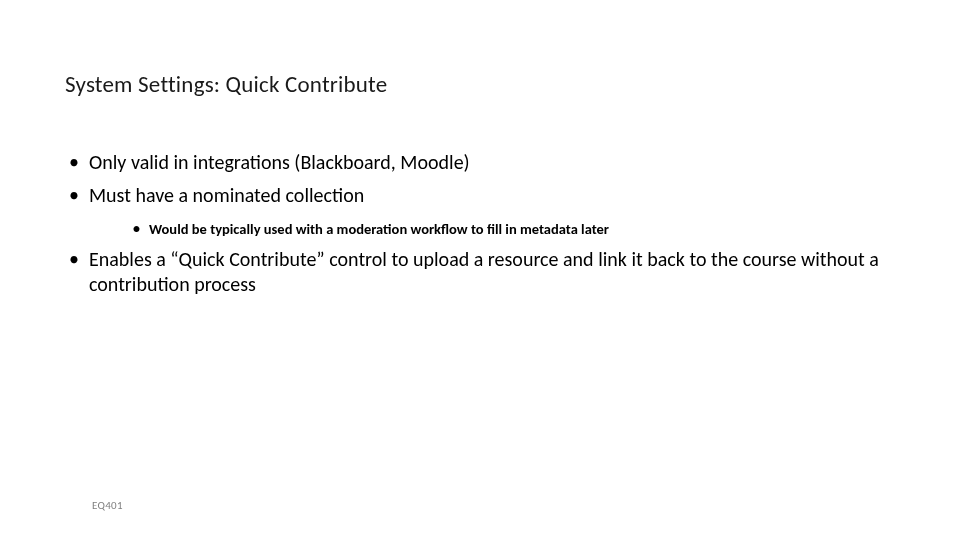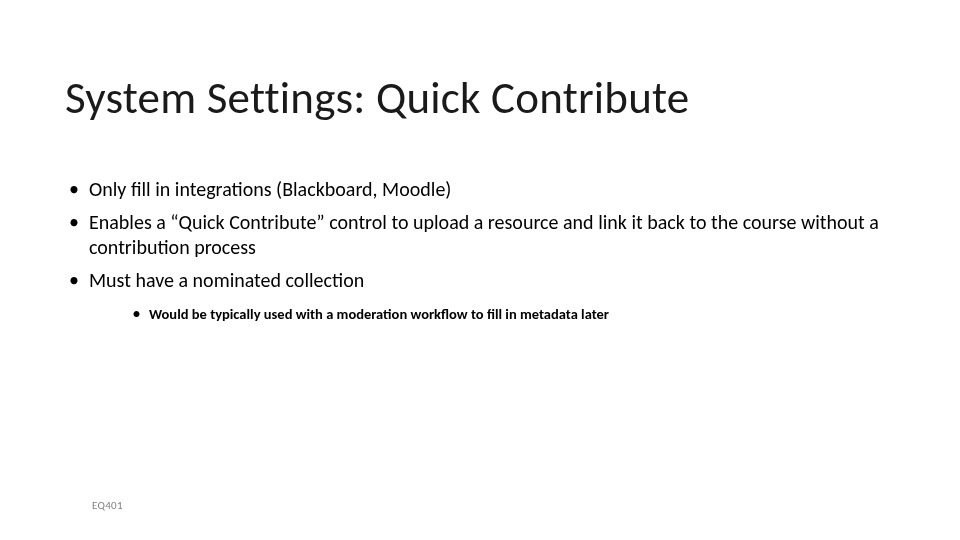--- a/index.html
+++ b/index.html
@@ -13,21 +13,21 @@
       background: #ffffff;
       font-family: Calibri, "Segoe UI", Arial, sans-serif;
       color: #000000;
       position: relative;
       overflow: hidden;
     }
     .slide {
       padding: 70px 65px 0 65px;
     }
     .title {
-      font-size: 45px;
+      font-size: 23px;
       font-weight: 400;
       color: #1a1a1a;
       margin-bottom: 52px;
       letter-spacing: 0.2px;
     }
     .bullets {
       list-style: none;
       padding-left: 0;
     }
     .bullets > li {
@@ -73,24 +73,24 @@
       letter-spacing: 0.3px;
       margin-top: 48px;
     }
   </style>
 </head>
 <body>
 
 <div class="slide">
   <h1 class="title">System Settings: Quick Contribute</h1>
   <ul class="bullets">
-    <li>Only fill in integrations (Blackboard, Moodle)</li>
-    <li>Enables a “Quick Contribute” control to upload a resource and link it back to the course without a contribution process</li>
+    <li>Only valid in integrations (Blackboard, Moodle)</li>
     <li>
       <span>Must have a nominated collection</span>
       <ul class="sub-bullets">
         <li>Would be typically used with a moderation workflow to fill in metadata later</li>
       </ul>
     </li>
+    <li>Enables a “Quick Contribute” control to upload a resource and link it back to the course without a contribution process</li>
   </ul>
 </div>
 
 <div class="footer">EQ401</div>
 
 </body></html>

